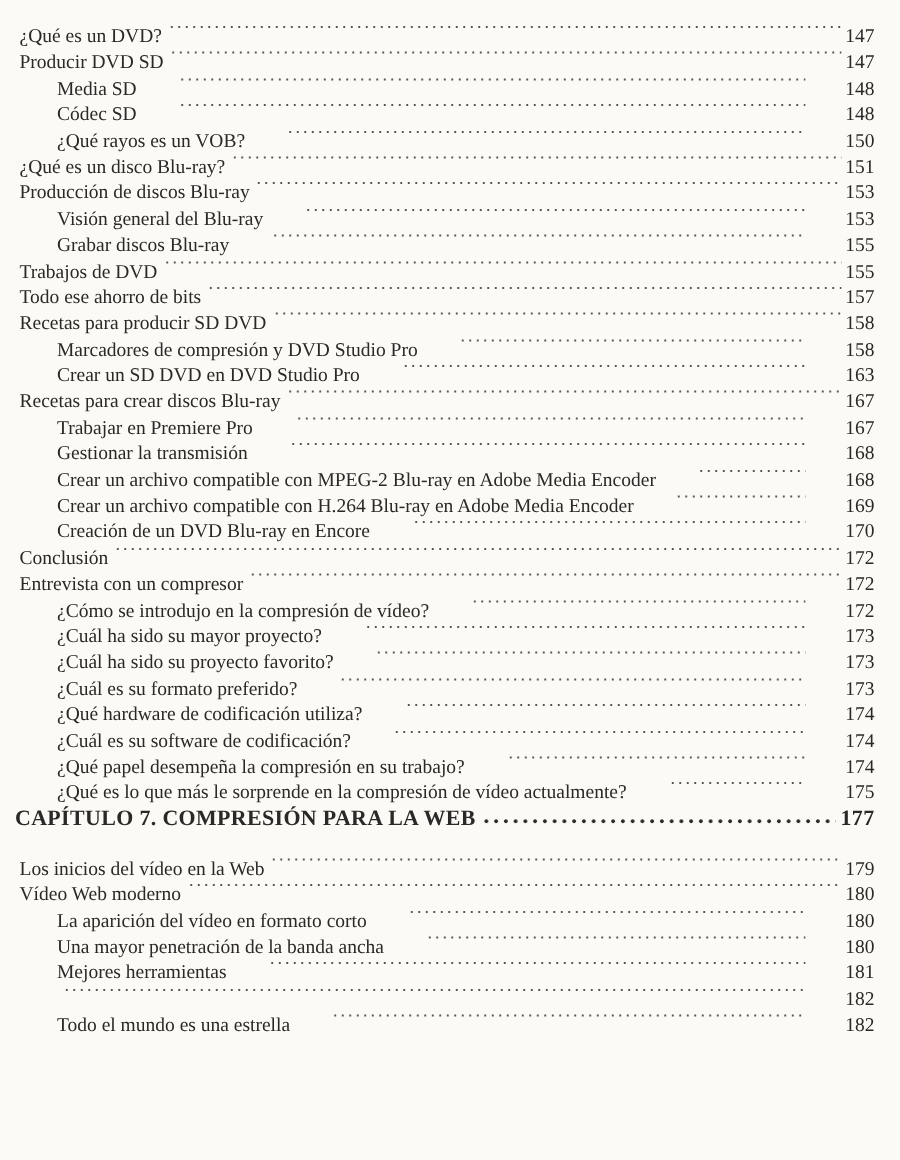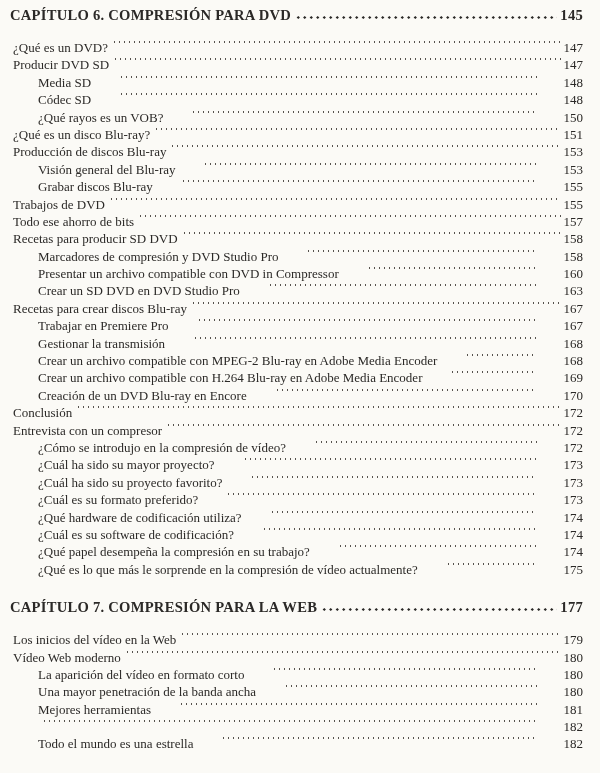--- a/index.html
+++ b/index.html
@@ -8,21 +8,21 @@
     background: #fbfaf6;
     color: #2b2927;
     font-family: "Liberation Serif", serif;
     overflow: hidden;
   }
   .page {
     width: 600px;
     height: 773px;
     padding: 7px 17px 0 10px;
   }
-  .toc-section + .toc-section { margin-top: 20px; }
+  .toc-section + .toc-section { }
   .chapter-row {
     display: flex;
     align-items: baseline;
     font-weight: bold;
     font-size: 14.6px;
     letter-spacing: 0.25px;
     height: 24px;
   }
   .entries { margin-top: 9px; }
   .entry-row {
@@ -49,25 +49,20 @@
     background-image: radial-gradient(circle, #2b2927 1.1px, rgba(0,0,0,0) 1.4px);
     background-size: 6.5px 5px;
   }
 </style>
 </head>
 <body>
 
 <div class="page">
   <div id="toc-root">
   <section class="toc-section">
-    <div class="chapter-row">
-      <span class="chapter-title">CAPÍTULO 6. COMPRESIÓN PARA DVD</span>
-      <span class="dots dots-bold"></span>
-      <span class="chapter-page">145</span>
-    </div>
     <div class="entries">
   <div class="entry-row indent-0">
     <span class="entry-label">¿Qué es un DVD?</span>
     <span class="dots"></span>
     <span class="entry-page">147</span>
   </div>
 
   <div class="entry-row indent-0">
     <span class="entry-label">Producir DVD SD</span>
     <span class="dots"></span>
@@ -133,25 +128,20 @@
     <span class="dots"></span>
     <span class="entry-page">158</span>
   </div>
 
   <div class="entry-row indent-1">
     <span class="entry-label">Marcadores de compresión y DVD Studio Pro</span>
     <span class="dots"></span>
     <span class="entry-page">158</span>
   </div>
 
-  <div class="entry-row indent-1">
-    <span class="entry-label">Presentar un archivo compatible con DVD in Compressor</span>
-    <span class="dots"></span>
-    <span class="entry-page">160</span>
-  </div>
 
   <div class="entry-row indent-1">
     <span class="entry-label">Crear un SD DVD en DVD Studio Pro</span>
     <span class="dots"></span>
     <span class="entry-page">163</span>
   </div>
 
   <div class="entry-row indent-0">
     <span class="entry-label">Recetas para crear discos Blu-ray</span>
     <span class="dots"></span>

